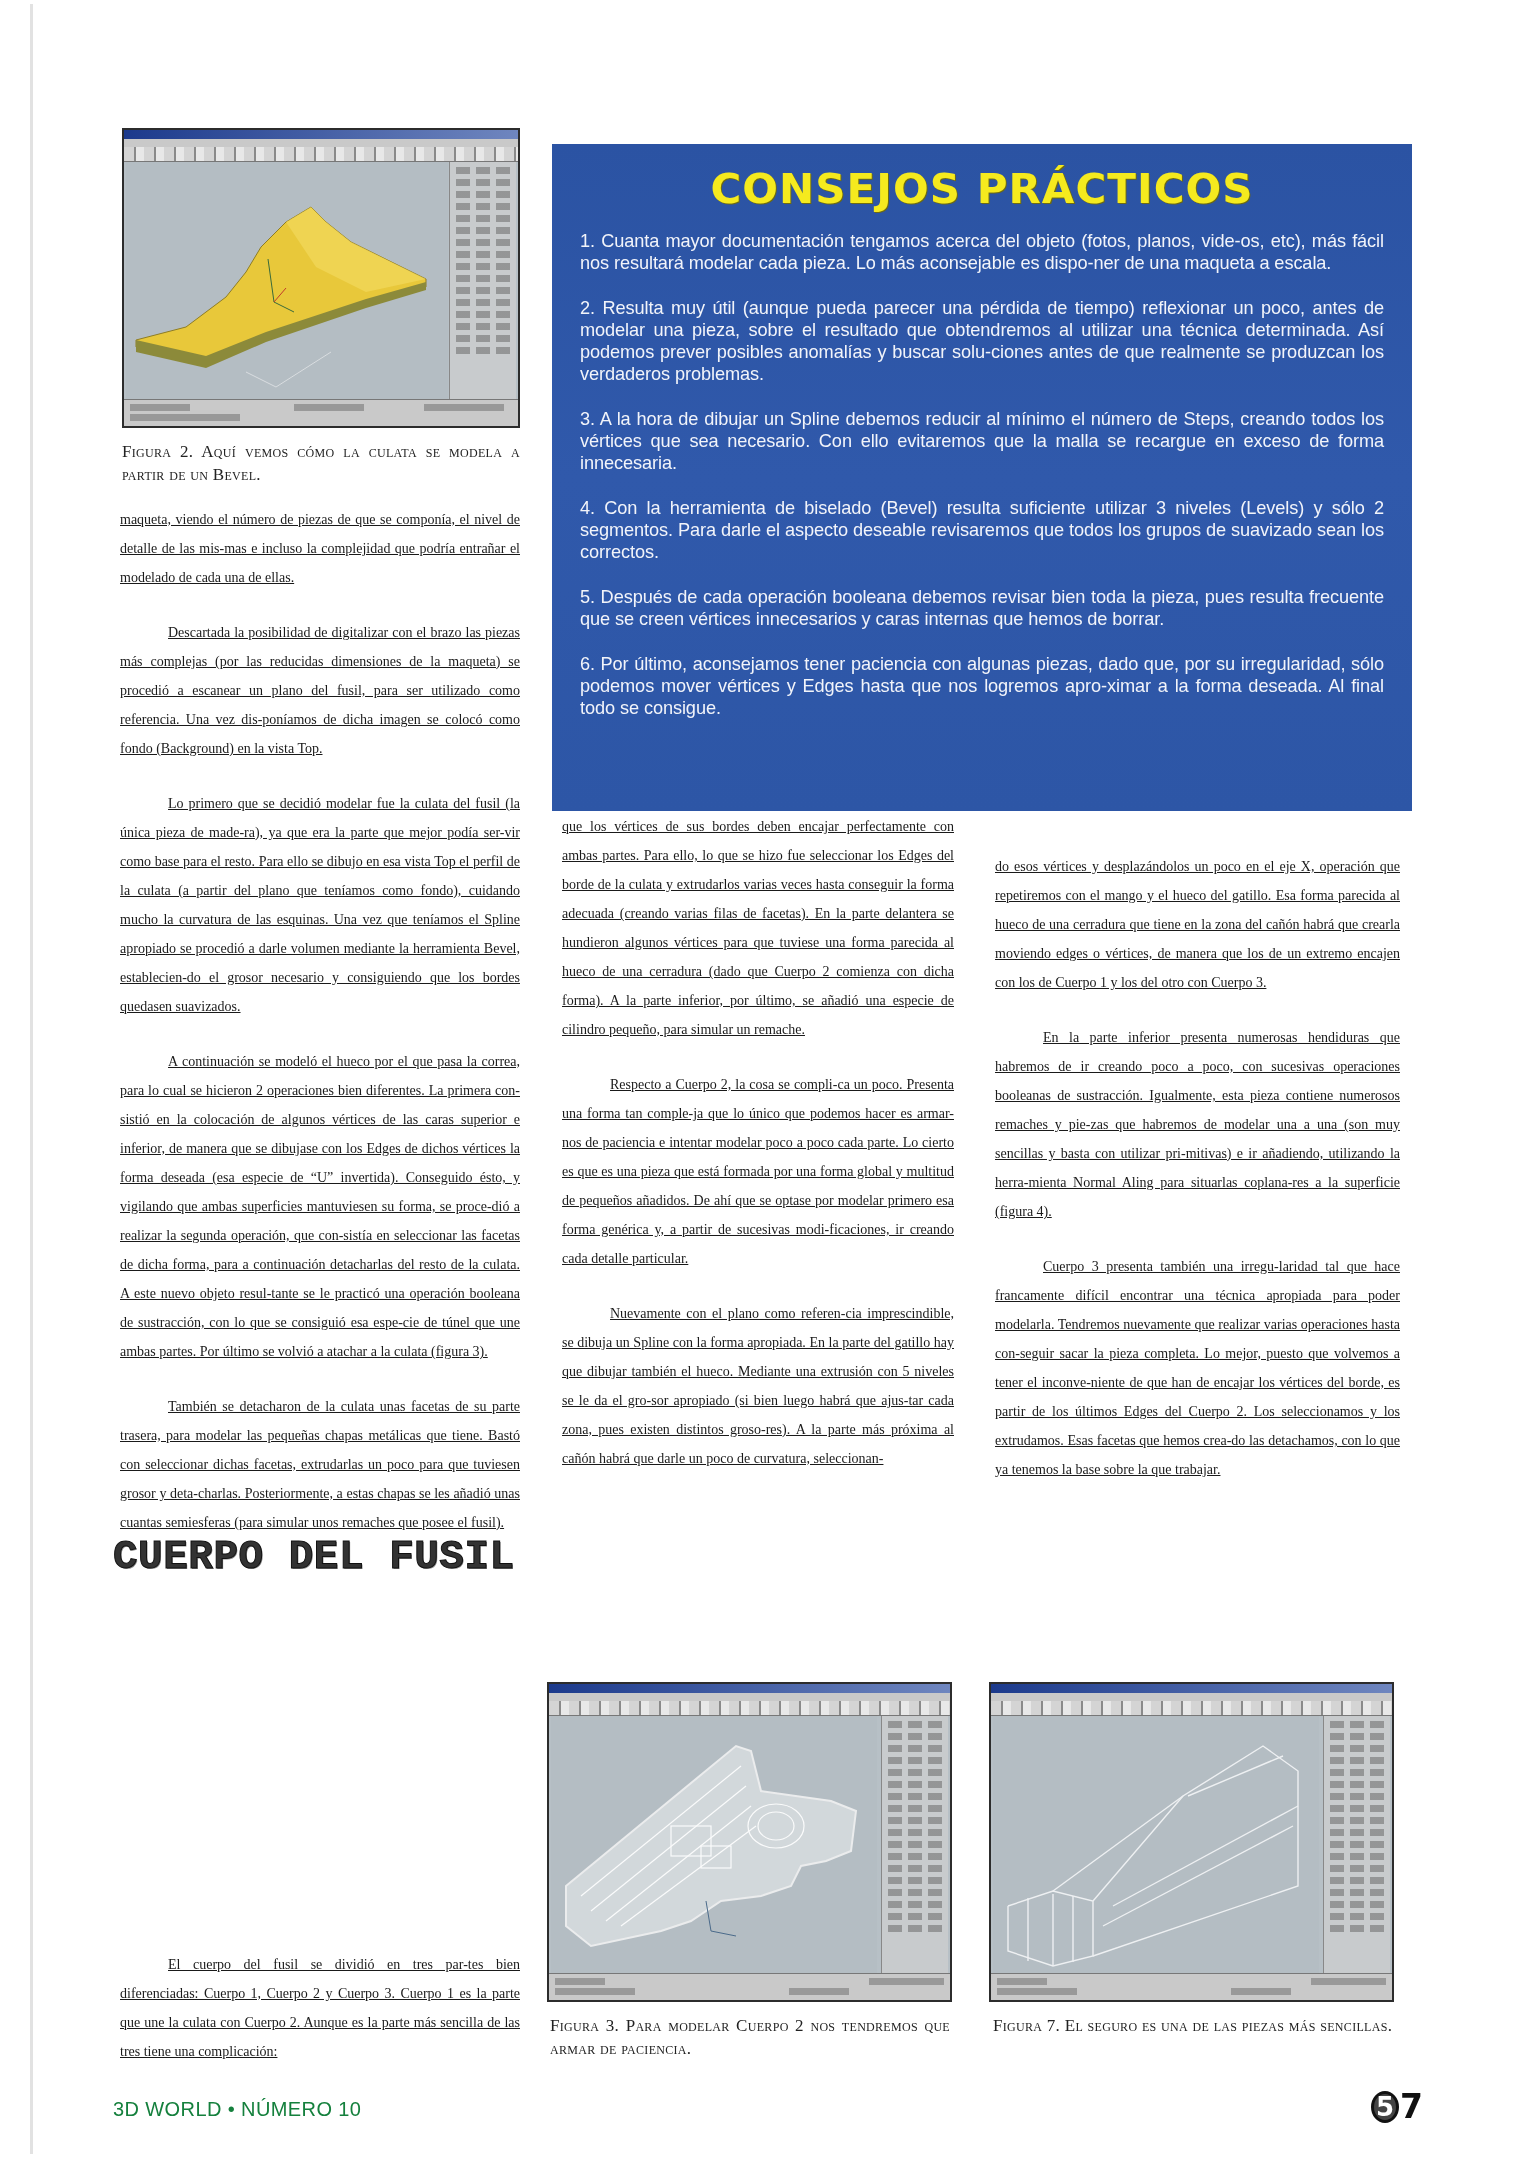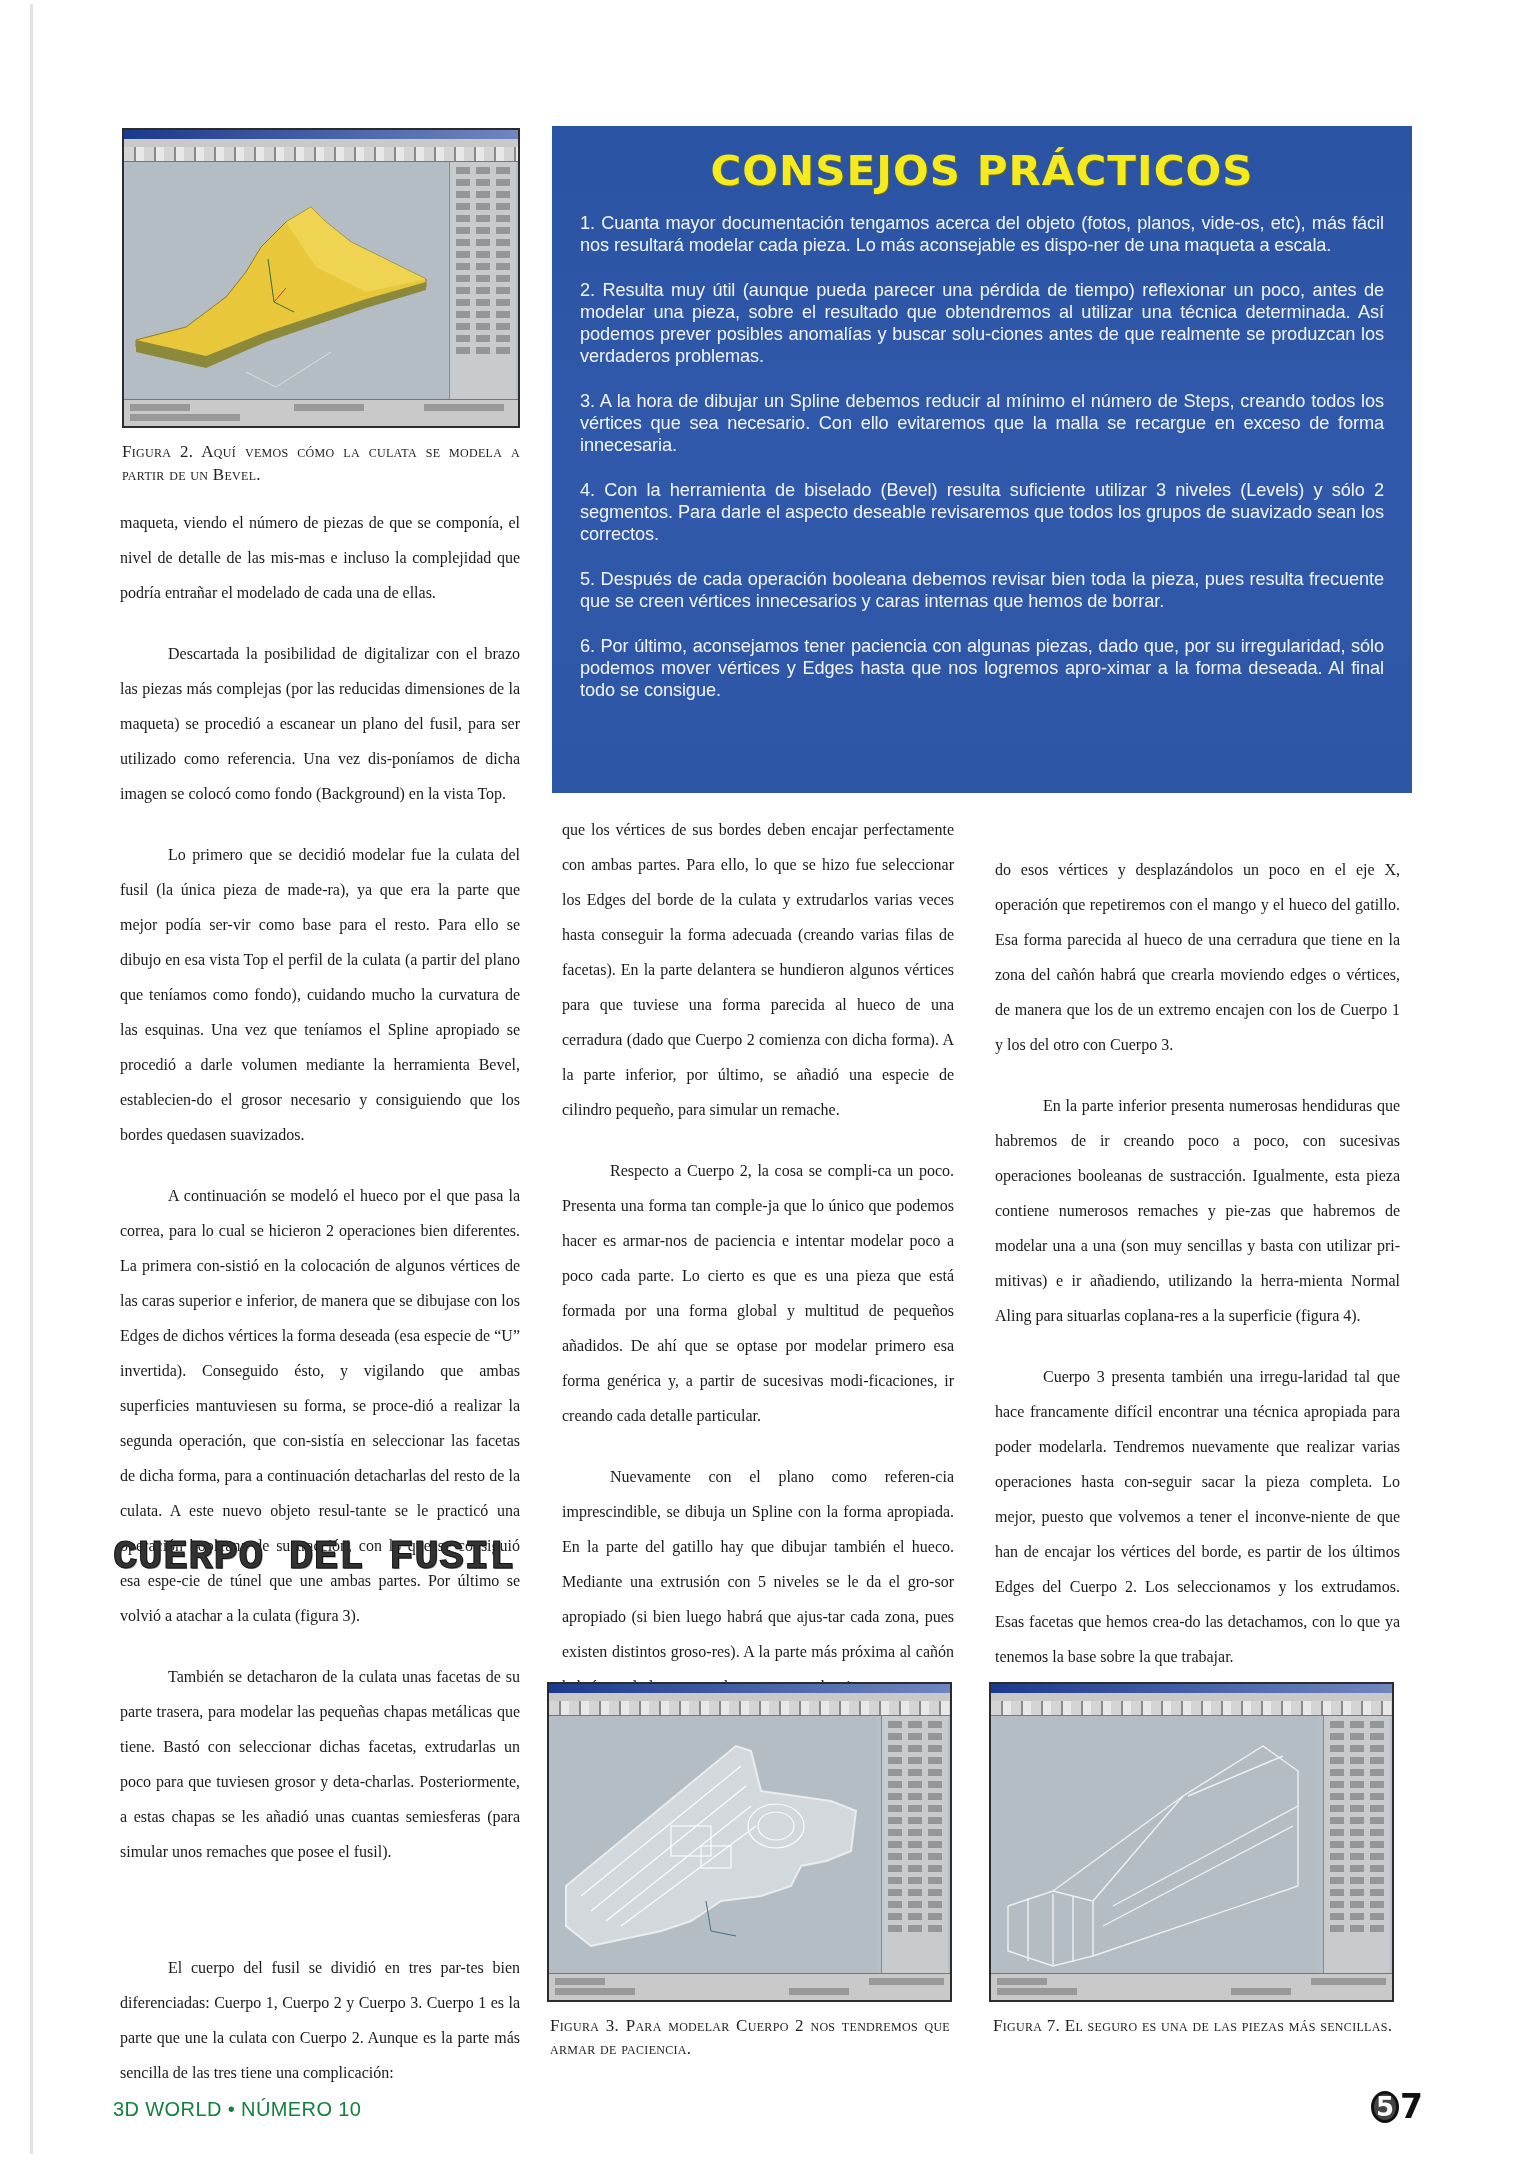--- a/index.html
+++ b/index.html
@@ -3,21 +3,21 @@
 <meta charset="utf-8">
 <style>
   html, body { margin: 0; padding: 0; }
   body {
     width: 1527px; height: 2160px; position: relative; overflow: hidden;
     background: #ffffff; color: #1a1a1a;
     font-family: "Liberation Serif", "DejaVu Serif", serif;
   }
   .margin-line { position: absolute; left: 30px; top: 4px; width: 3px; height: 2150px; background: #e2e2e2; }
 
-  .col { position: absolute; font-size: 16px; line-height: 35px; text-align: justify; hyphens: manual; }
+  .col { position: absolute; font-size: 14px; line-height: 29px; text-align: justify; hyphens: manual; text-decoration: underline; }
   .col p { margin: 0 0 26px 0; text-indent: 0; }
   .col p.indent { text-indent: 48px; }
   .col p.noind { text-indent: 0; }
 
   .caption {
     font-family: "Liberation Serif", serif; font-variant: small-caps;
     font-size: 17px; line-height: 23px; letter-spacing: 0.3px; text-align: justify; color: #222;
   }
 
   
@@ -25,21 +25,21 @@
   .fig-window .titlebar { position: absolute; left: 0; right: 0; top: 0; height: 9px; background: linear-gradient(90deg,#1c3a8c,#6f86bf); }
   .fig-window .menubar { position: absolute; left: 0; right: 0; top: 9px; height: 8px; background: #c9c9c9; }
   .fig-window .toolbar { position: absolute; left: 0; right: 0; top: 17px; height: 14px; background: repeating-linear-gradient(90deg,#d4d4d4 0 10px,#8a8a8a 10px 12px,#e8e8e8 12px 20px); border-bottom: 1px solid #777; }
   .fig-window .viewport { position: absolute; left: 2px; top: 32px; background: #b4bdc3; }
   .fig-window .cmdpanel { position: absolute; right: 2px; top: 32px; background: #c8cbcd; border-left: 1px solid #888; }
   .fig-window .cmdpanel .row { height: 7px; margin: 5px 6px; background: repeating-linear-gradient(90deg,#6a6a6a 0 14px,transparent 14px 20px); opacity: .55; }
   .fig-window .status { position: absolute; left: 0; right: 0; bottom: 0; height: 26px; background: #c9c9c9; border-top: 1px solid #777; }
   .fig-window .status .bar { position: absolute; height: 7px; background: #7a7a7a; opacity: .6; }
 
   
-  .tips-box { position: absolute; left: 552px; top: 126px; width: 860px; height: 667px; background: #2d57a8; background: linear-gradient(180deg,#2b53a3 0%,#3059ab 50%,#2d56a6 100%); }
+  .tips-box { position: absolute; left: 552px; top: 144px; width: 860px; height: 667px; background: #2d57a8; background: linear-gradient(180deg,#2b53a3 0%,#3059ab 50%,#2d56a6 100%); }
   .tips-title {
     position: absolute; left: 0; right: 0; top: 22px; text-align: center;
     font-family: "DejaVu Sans", sans-serif; font-weight: bold; font-size: 40px; letter-spacing: 1px;
     color: #f5ea1e; text-shadow: 1px 1px 0 #6d6a12;
     transform: scaleX(1.05);
   }
   .tips-list { position: absolute; left: 28px; right: 28px; top: 86px; list-style: none; margin: 0; padding: 0; }
   .tips-list li {
     font-family: "Liberation Sans", sans-serif; font-size: 18.2px; line-height: 22px;
     color: #f2f4fa; margin: 0 0 23px 0; text-align: justify; letter-spacing: -0.1px;

